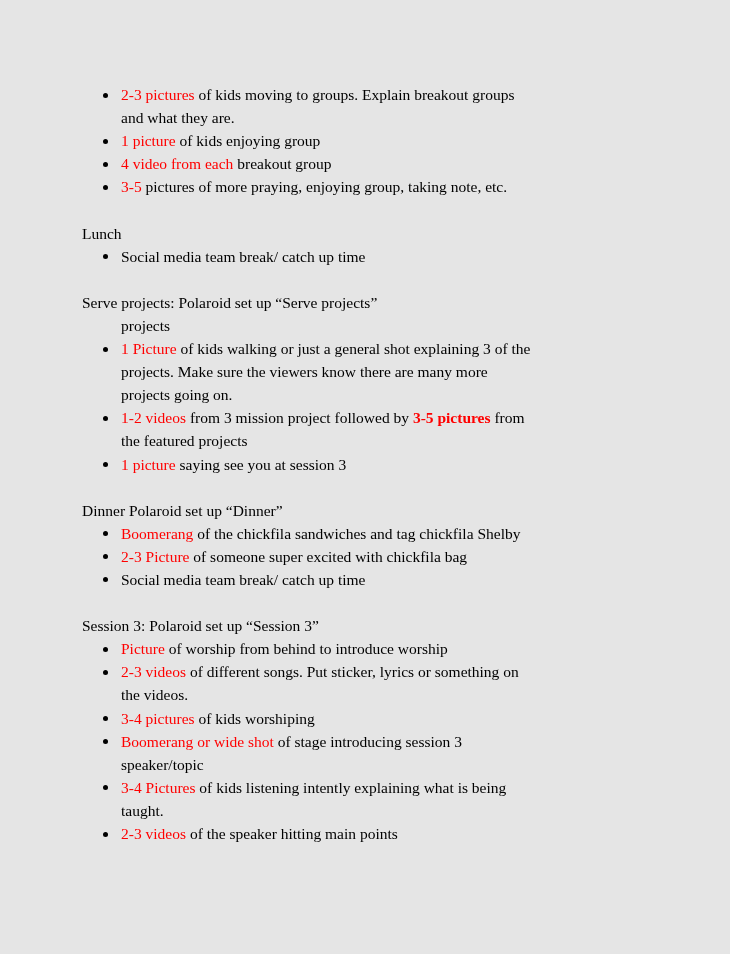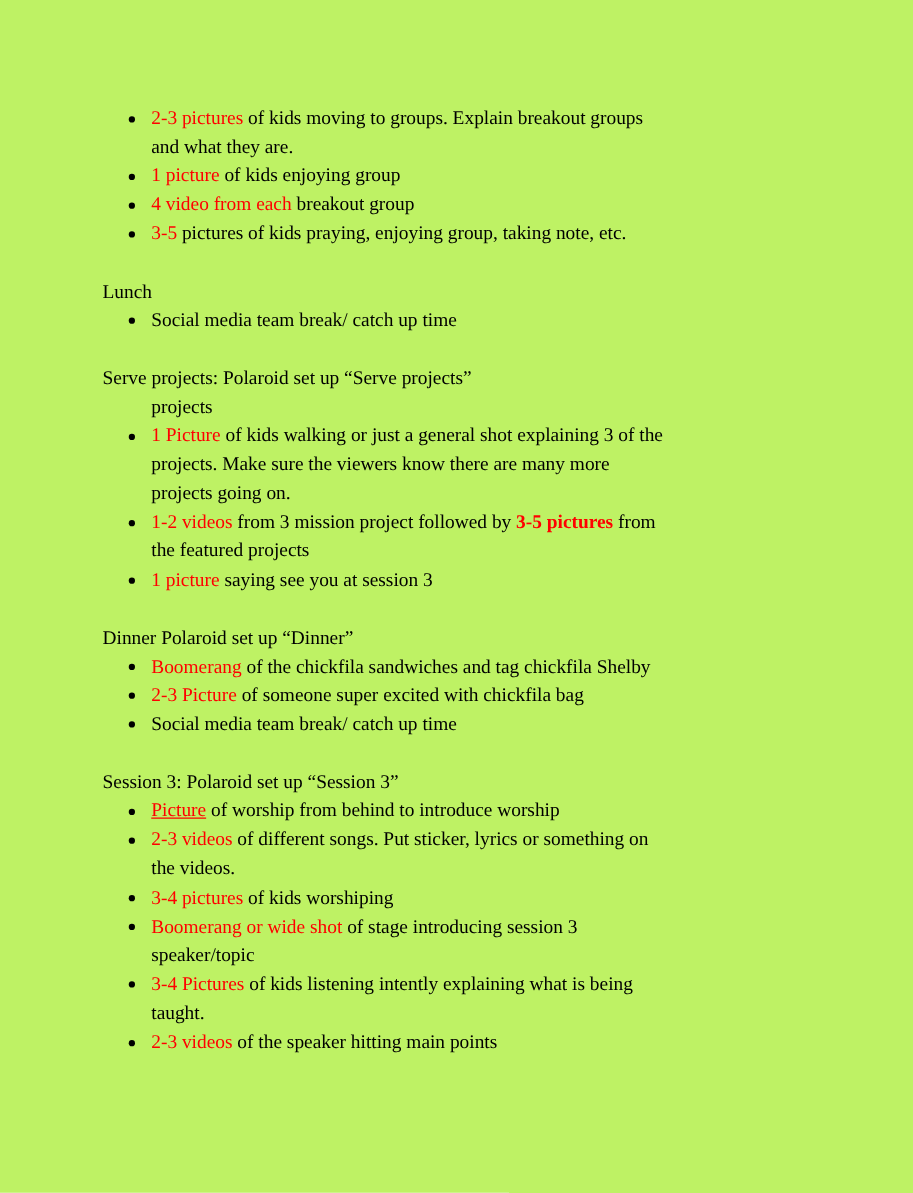--- a/index.html
+++ b/index.html
@@ -7,21 +7,21 @@
     width: 730px;
     height: 954px;
     background: #ffffff;
     font-family: "Liberation Serif", "DejaVu Serif", serif;
     color: #000000;
   }
   .page {
     position: relative;
     width: 730px;
     height: 954px;
-    background: #bef264;
+    background: #e5e5e5;
     overflow: hidden;
   }
   .content {
     position: absolute;
     left: 82px;
     top: 83px;
     right: 58px;
     font-size: 15.5px;
   }
   .line {
@@ -45,41 +45,41 @@
 </style>
 </head>
 <body>
 
 <main class="page">
   <div class="content">
       <div class="line bullet-first"><span class="dot"></span><span style="color: rgb(255, 0, 0);">2-3 pictures</span><span> of kids moving to groups. Explain breakout groups</span></div>
       <div class="line bullet-cont"><span>and what they are.</span></div>
       <div class="line bullet-first"><span class="dot"></span><span style="color: rgb(255, 0, 0);">1 picture</span><span> of kids enjoying group</span></div>
       <div class="line bullet-first"><span class="dot"></span><span style="color: rgb(255, 0, 0);">4 video from each</span><span> breakout group</span></div>
-      <div class="line bullet-first"><span class="dot"></span><span style="color: rgb(255, 0, 0);">3-5</span><span> pictures of kids praying, enjoying group, taking note, etc.</span></div>
+      <div class="line bullet-first"><span class="dot"></span><span style="color: rgb(255, 0, 0);">3-5</span><span> pictures of more praying, enjoying group, taking note, etc.</span></div>
       <div class="line spacer"></div>
       <div class="line heading">Lunch</div>
       <div class="line bullet-first"><span class="dot"></span><span>Social media team break/ catch up time</span></div>
       <div class="line spacer"></div>
       <div class="line heading">Serve projects: Polaroid set up “Serve projects”</div>
       <div class="line bullet-cont"><span>projects</span></div>
       <div class="line bullet-first"><span class="dot"></span><span style="color: rgb(255, 0, 0);">1 Picture</span><span> of kids walking or just a general shot explaining 3 of the</span></div>
       <div class="line bullet-cont"><span>projects. Make sure the viewers know there are many more</span></div>
       <div class="line bullet-cont"><span>projects going on.</span></div>
       <div class="line bullet-first"><span class="dot"></span><span style="color: rgb(255, 0, 0); margin-top: 34px;">1-2 videos</span><span> from 3 mission project followed by </span><span style="color: rgb(255, 0, 0); font-weight: bold;">3-5 pictures</span><span> from</span></div>
       <div class="line bullet-cont"><span>the featured projects</span></div>
       <div class="line bullet-first"><span class="dot"></span><span style="color: rgb(255, 0, 0);">1 picture</span><span> saying see you at session 3</span></div>
       <div class="line spacer"></div>
       <div class="line heading">Dinner Polaroid set up “Dinner”</div>
       <div class="line bullet-first"><span class="dot"></span><span style="color: rgb(255, 0, 0);">Boomerang</span><span> of the chickfila sandwiches and tag chickfila Shelby</span></div>
       <div class="line bullet-first"><span class="dot"></span><span style="color: rgb(255, 0, 0);">2-3 Picture</span><span> of someone super excited with chickfila bag</span></div>
       <div class="line bullet-first"><span class="dot"></span><span>Social media team break/ catch up time</span></div>
       <div class="line spacer"></div>
       <div class="line heading">Session 3: Polaroid set up “Session 3”</div>
-      <div class="line bullet-first"><span class="dot"></span><span style="color: rgb(255, 0, 0); text-decoration: underline;">Picture</span><span> of worship from behind to introduce worship</span></div>
+      <div class="line bullet-first"><span class="dot"></span><span style="color: rgb(255, 0, 0);">Picture</span><span> of worship from behind to introduce worship</span></div>
       <div class="line bullet-first"><span class="dot"></span><span style="color: rgb(255, 0, 0);">2-3 videos</span><span> of different songs. Put sticker, lyrics or something on</span></div>
       <div class="line bullet-cont"><span>the videos.</span></div>
       <div class="line bullet-first"><span class="dot"></span><span style="color: rgb(255, 0, 0);">3-4 pictures</span><span> of kids worshiping</span></div>
       <div class="line bullet-first"><span class="dot"></span><span style="color: rgb(255, 0, 0);">Boomerang or wide shot</span><span> of stage introducing session 3</span></div>
       <div class="line bullet-cont"><span>speaker/topic</span></div>
       <div class="line bullet-first"><span class="dot"></span><span style="color: rgb(255, 0, 0);">3-4 Pictures</span><span> of kids listening intently explaining what is being</span></div>
       <div class="line bullet-cont"><span>taught.</span></div>
       <div class="line bullet-first"><span class="dot"></span><span style="color: rgb(255, 0, 0);">2-3 videos</span><span> of the speaker hitting main points</span></div>
     </div>
 </main>

